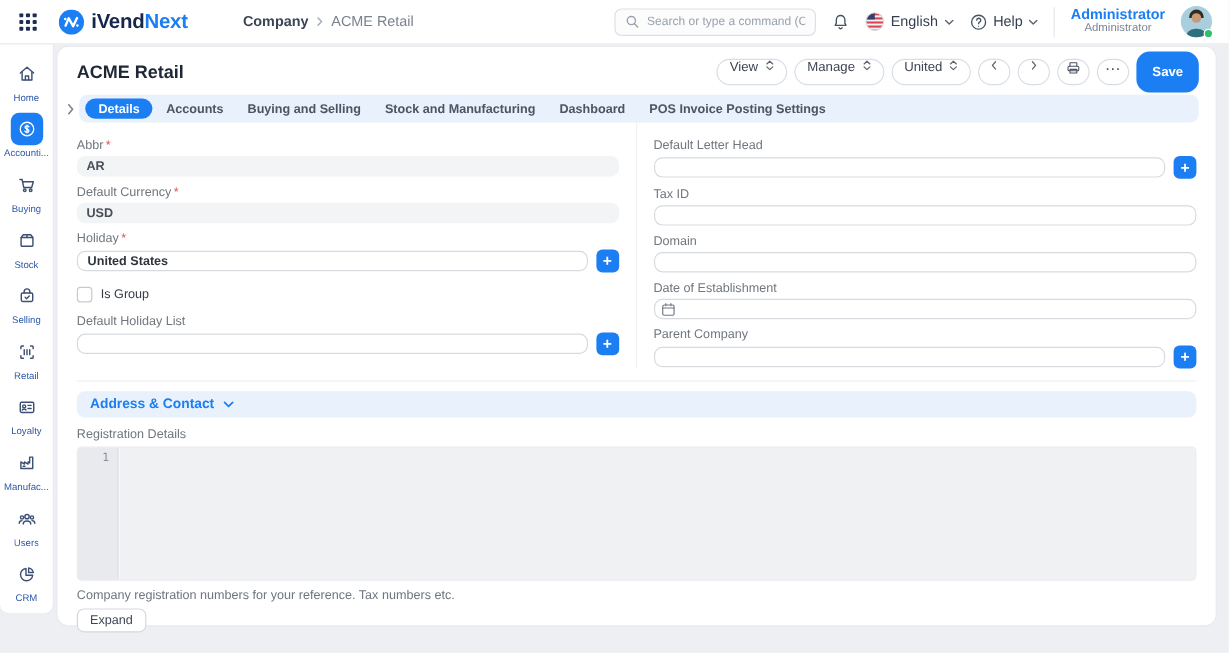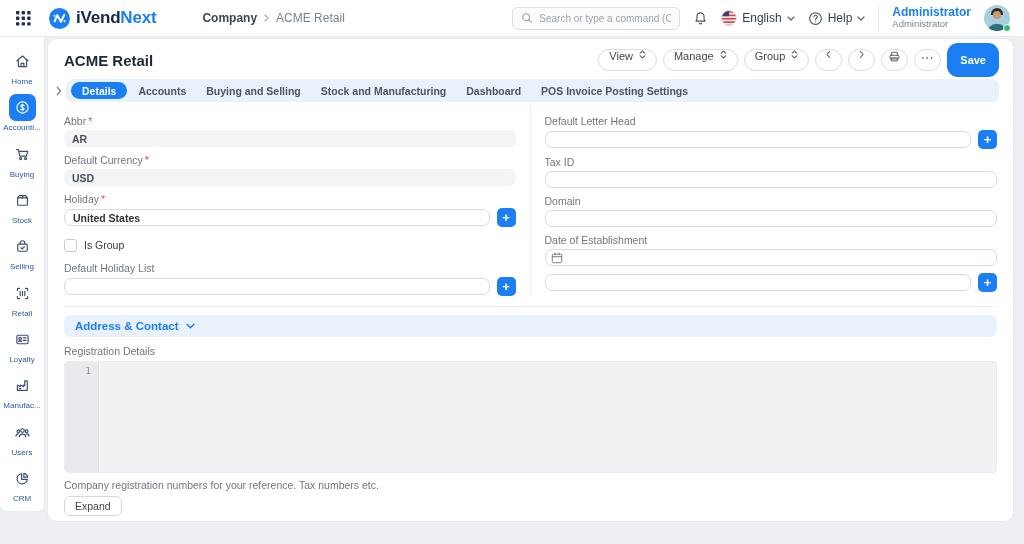--- a/index.html
+++ b/index.html
@@ -31,21 +31,21 @@
     width:168px; height:23px; border:1px solid #dcdfe4; border-radius:6px;
     background:#fcfcfd; display:flex; align-items:center; gap:6px; padding:0 8px;
   }
   .search-box input {
     border:none; outline:none; background:transparent; width:100%;
     font-size:10px; color:#525a66; font-family:"Liberation Sans",sans-serif;
   }
   .search-box input::placeholder { color:#9aa2ad; }
   .hbtn { display:flex; align-items:center; gap:5px; font-size:12px; color:#333f4f; cursor:pointer; }
   .hdivider { width:1px; height:25px; background:#e6e8ec; }
-  .user-block { text-align:left; cursor:pointer; line-height:1.15; }
+  .user-block { text-align:center; cursor:pointer; line-height:1.15; }
   .user-name { font-size:12px; font-weight:bold; color:#1b7ef3; }
   .user-role { font-size:9.5px; color:#7b8494; }
   .avatar-wrap { position:relative; width:26px; height:26px; cursor:pointer; }
   .avatar { width:26px; height:26px; border-radius:50%; background:#a9cede; position:relative; overflow:hidden; }
   .avatar .hair { position:absolute; top:3px; left:7px; width:12px; height:7px; border-radius:6px 6px 0 0; background:#33291f; }
   .avatar .face { position:absolute; top:6px; left:9px; width:8px; height:8px; border-radius:50%; background:#c59a76; }
   .avatar .shirt { position:absolute; bottom:-4px; left:4px; width:18px; height:11px; border-radius:8px 8px 0 0; background:#2d6f7b; }
   .status-dot { position:absolute; right:-1px; bottom:-1px; width:8px; height:8px; border-radius:50%; background:#2fc06a; border:1.5px solid #fff; }
 
   
@@ -378,21 +378,21 @@
           </svg>
       </button>
       <button class="tbtn">
         <span>Manage</span>
         <svg class="sort-glyph" viewBox="0 0 8 10" width="7" height="9">
             <path d="M1.2 3.6 L4 1 L6.8 3.6"></path>
             <path d="M1.2 6.4 L4 9 L6.8 6.4"></path>
           </svg>
       </button>
       <button class="tbtn">
-        <span>Group</span>
+        <span>United</span>
         <svg class="sort-glyph" viewBox="0 0 8 10" width="7" height="9">
             <path d="M1.2 3.6 L4 1 L6.8 3.6"></path>
             <path d="M1.2 6.4 L4 9 L6.8 6.4"></path>
           </svg>
       </button>
       <button class="tbtn icon-only">
         <svg class="chev-glyph" viewBox="0 0 8 10" width="7" height="9">
             <path d="M5.3 1.5 L2.3 5 L5.3 8.5"></path>
           </svg>
       </button>
@@ -517,20 +517,23 @@
               <span class="cal">
                 <svg viewBox="0 0 14 14" width="12" height="12">
                     <rect x="1.5" y="2.5" width="11" height="10" rx="1.5" fill="none" stroke="#6e7781" stroke-width="1.1"></rect>
                     <path d="M1.5 5.5 H12.5 M4.5 1.2 V3.3 M9.5 1.2 V3.3" stroke="#6e7781" stroke-width="1.1" fill="none" stroke-linecap="round"></path>
                   </svg>
               </span>
             </div>
           </div>
         </div>
         <div class="field">
+          <div class="flabel">
+              <span>Parent Company</span>
+            </div>
           <div class="fctl-row">
             <div class="input bordered"></div>
             <button class="plus-btn">
                 <span>+</span>
               </button>
           </div>
         </div>
       </div>
     </div>
 

